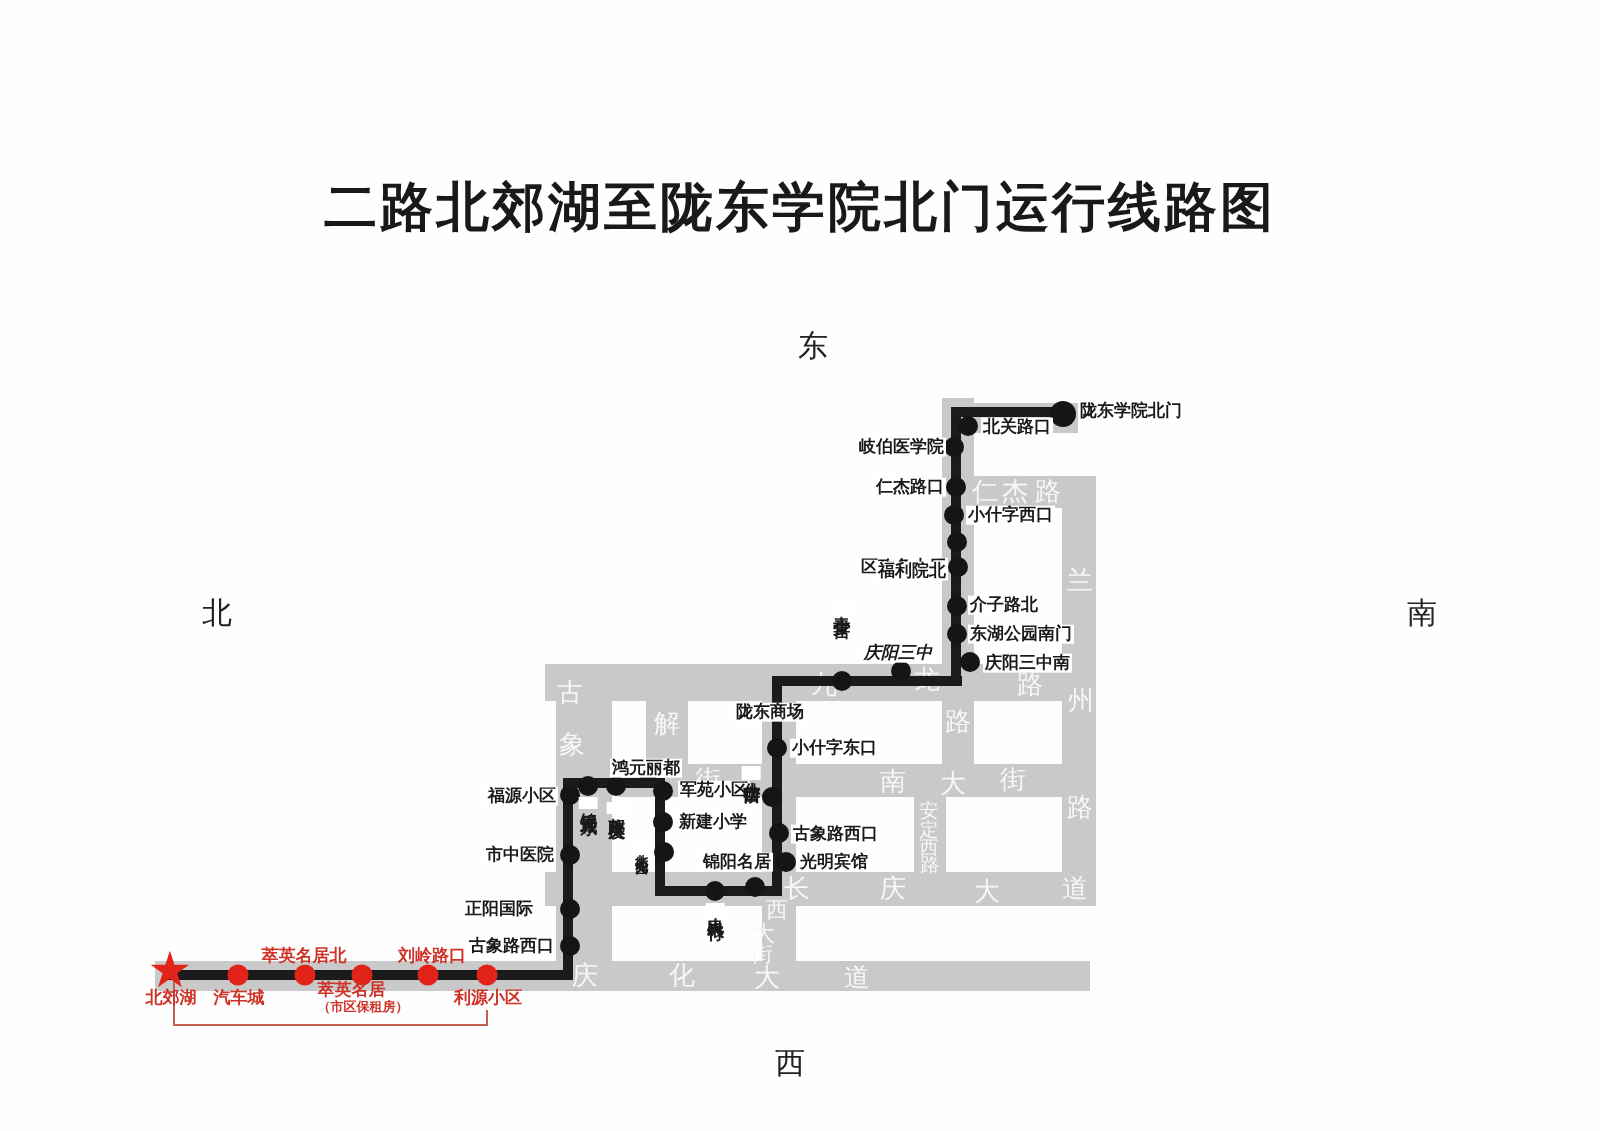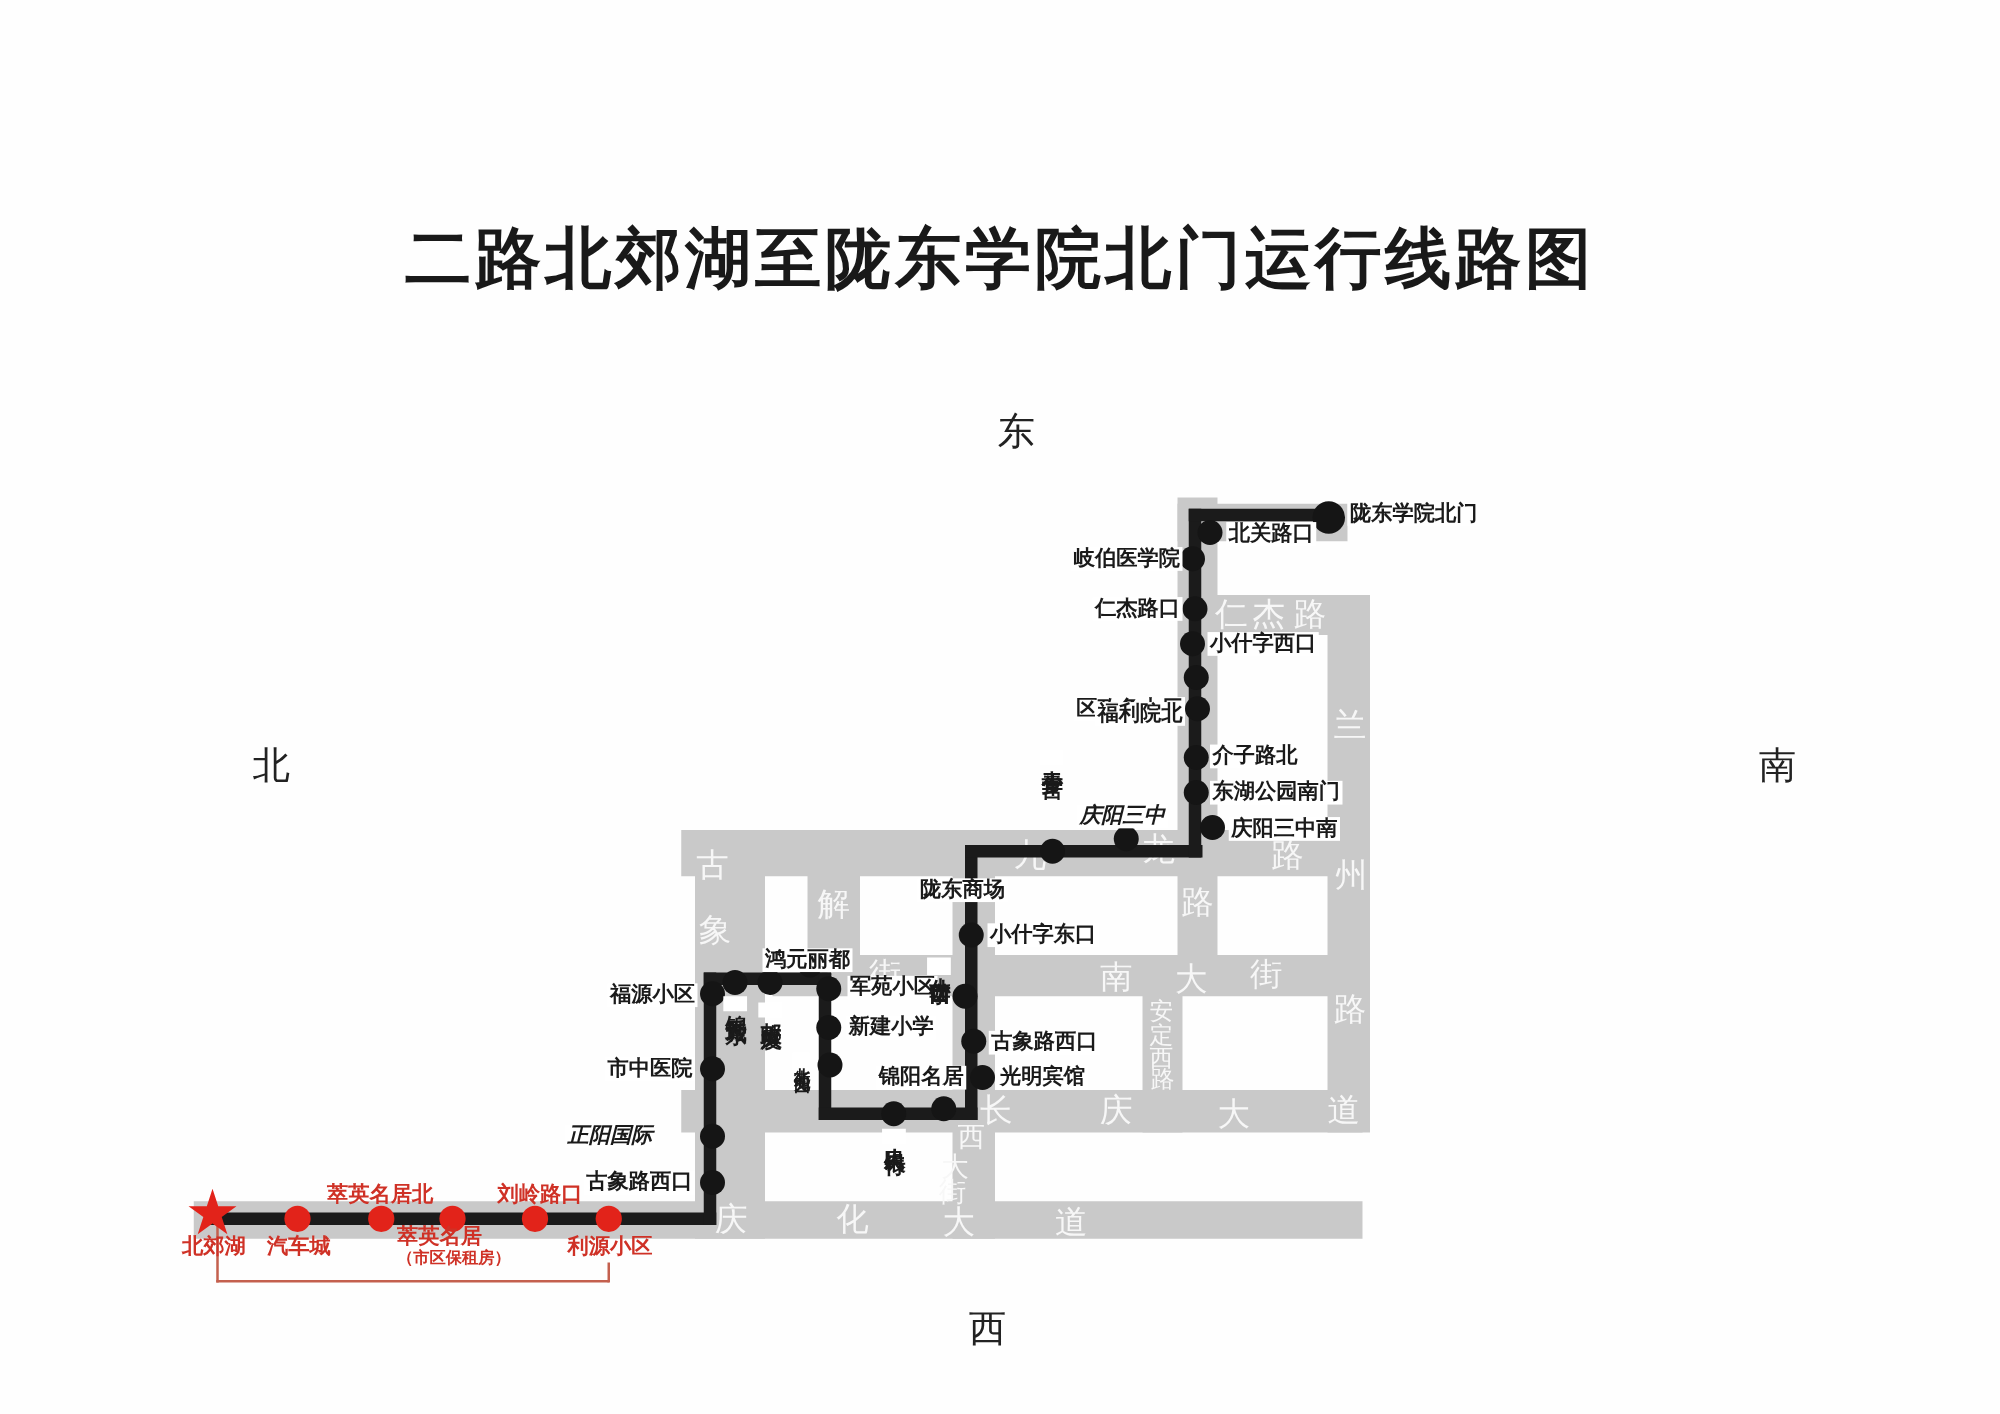--- a/index.html
+++ b/index.html
@@ -112,21 +112,21 @@
       <div class="stoplabel red" style="left: 304px; top: 956px; transform: translate(-50%, -50%);">萃英名居北</div>
       <div class="dot red" style="left: 362px; top: 975px;"></div>
       <div class="stoplabel red" style="left: 363px; top: 997px; transform: translate(-50%, -50%);">萃英名居<span class="l2">（市区保租房）</span></div>
       <div class="dot red" style="left: 428px; top: 975px;"></div>
       <div class="stoplabel red" style="left: 432px; top: 956px; transform: translate(-50%, -50%);">刘岭路口</div>
       <div class="dot red" style="left: 487px; top: 975px;"></div>
       <div class="stoplabel red" style="left: 488px; top: 998px; transform: translate(-50%, -50%); text-align: right;">利源小区</div>
       <div class="dot black" style="left: 570px; top: 946px;"></div>
       <div class="stoplabel" style="left: 556px; top: 946px; transform: translate(-100%, -50%);">古象路西口</div>
       <div class="dot black" style="left: 570px; top: 909px;"></div>
-      <div class="stoplabel" style="left: 524px; top: 909px; transform: translate(-100%, -50%); font-style: italic;">正阳国际</div>
+      <div class="stoplabel" style="left: 535px; top: 909px; transform: translate(-100%, -50%);">正阳国际</div>
       <div class="dot black" style="left: 570px; top: 855px;"></div>
       <div class="stoplabel" style="left: 556px; top: 855px; transform: translate(-100%, -50%);">市中医院</div>
       <div class="dot black" style="left: 570px; top: 795px;"></div>
       <div class="stoplabel" style="left: 558px; top: 796px; transform: translate(-100%, -50%);">福源小区</div>
       <div class="dot black" style="left: 588px; top: 786px;"></div>
       <div class="stoplabel vert" style="left: 588px; top: 797px; transform: translateX(-50%);">锦秀城东</div>
       <div class="dot black" style="left: 616px; top: 786px;"></div>
       <div class="stoplabel vert" style="left: 616px; top: 802px; transform: translateX(-50%);">邮政大厦</div>
       <div class="dot black" style="left: 648px; top: 772px;"></div>
       <div class="stoplabel" style="left: 646px; top: 747px; transform: translate(-50%, -50%); margin-top: 21px;">鸿元丽都</div>

